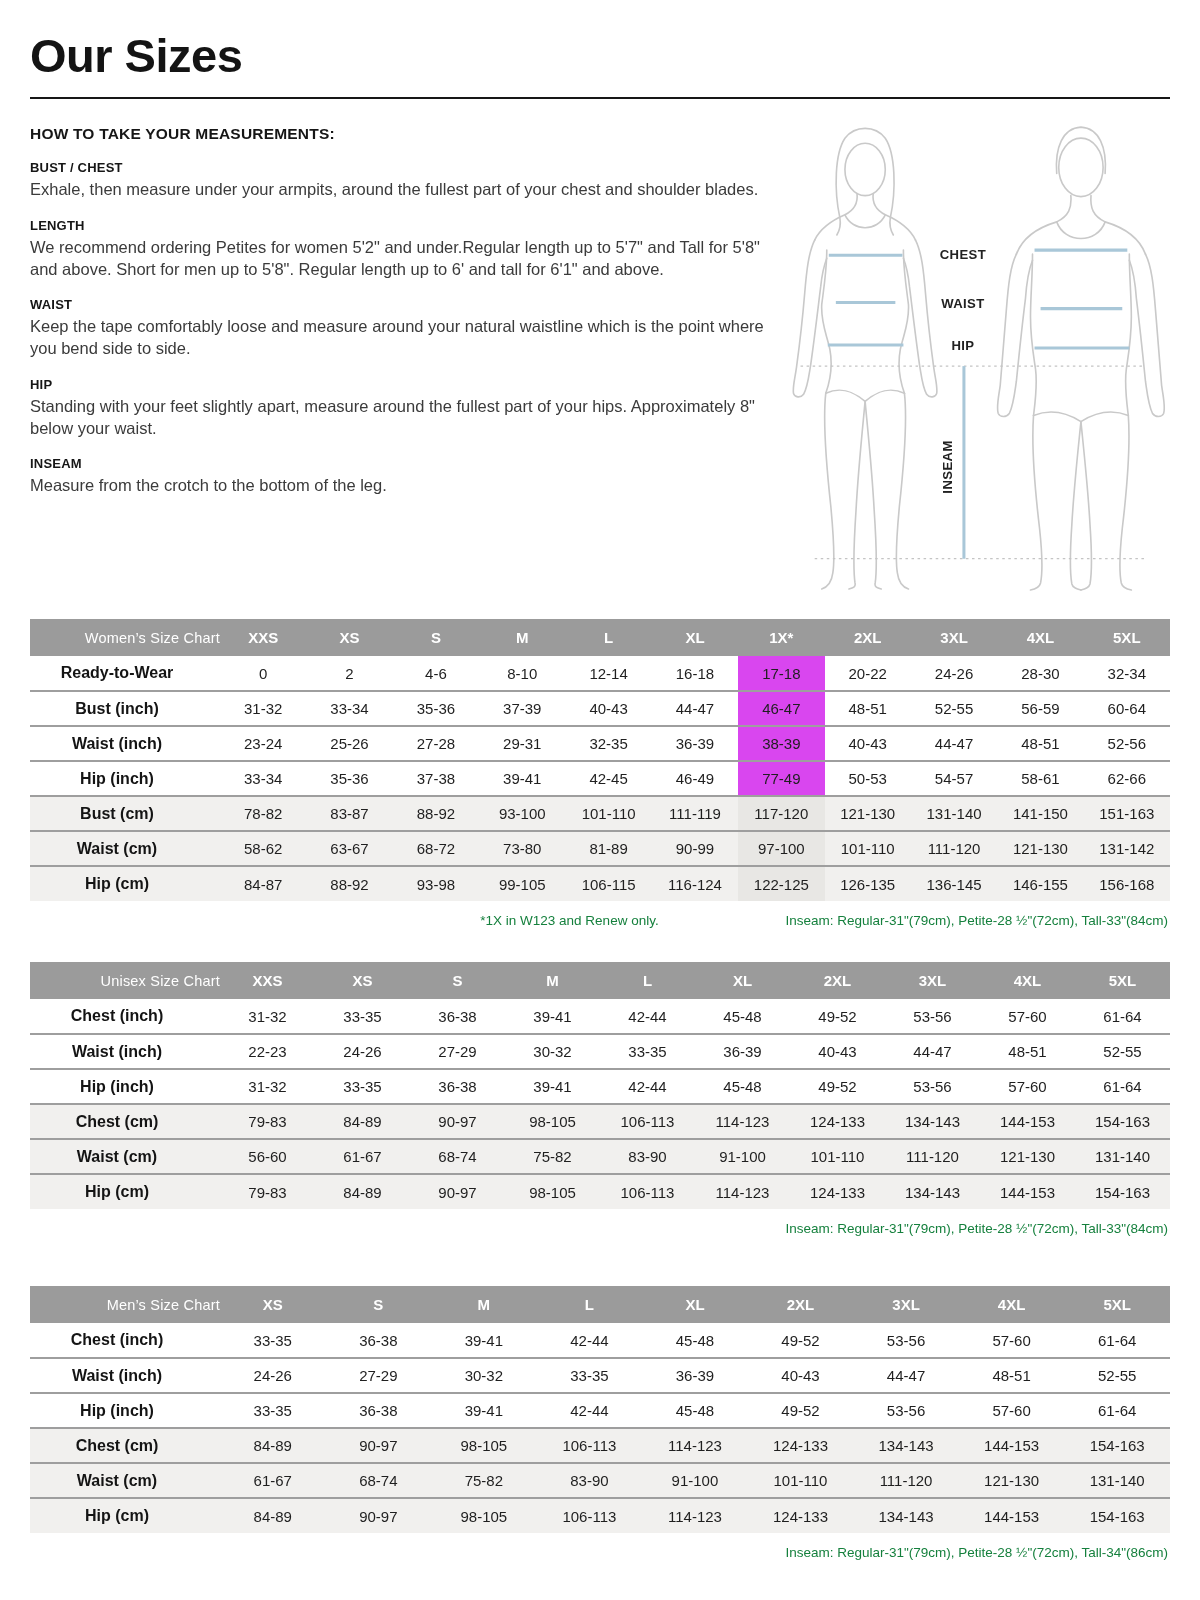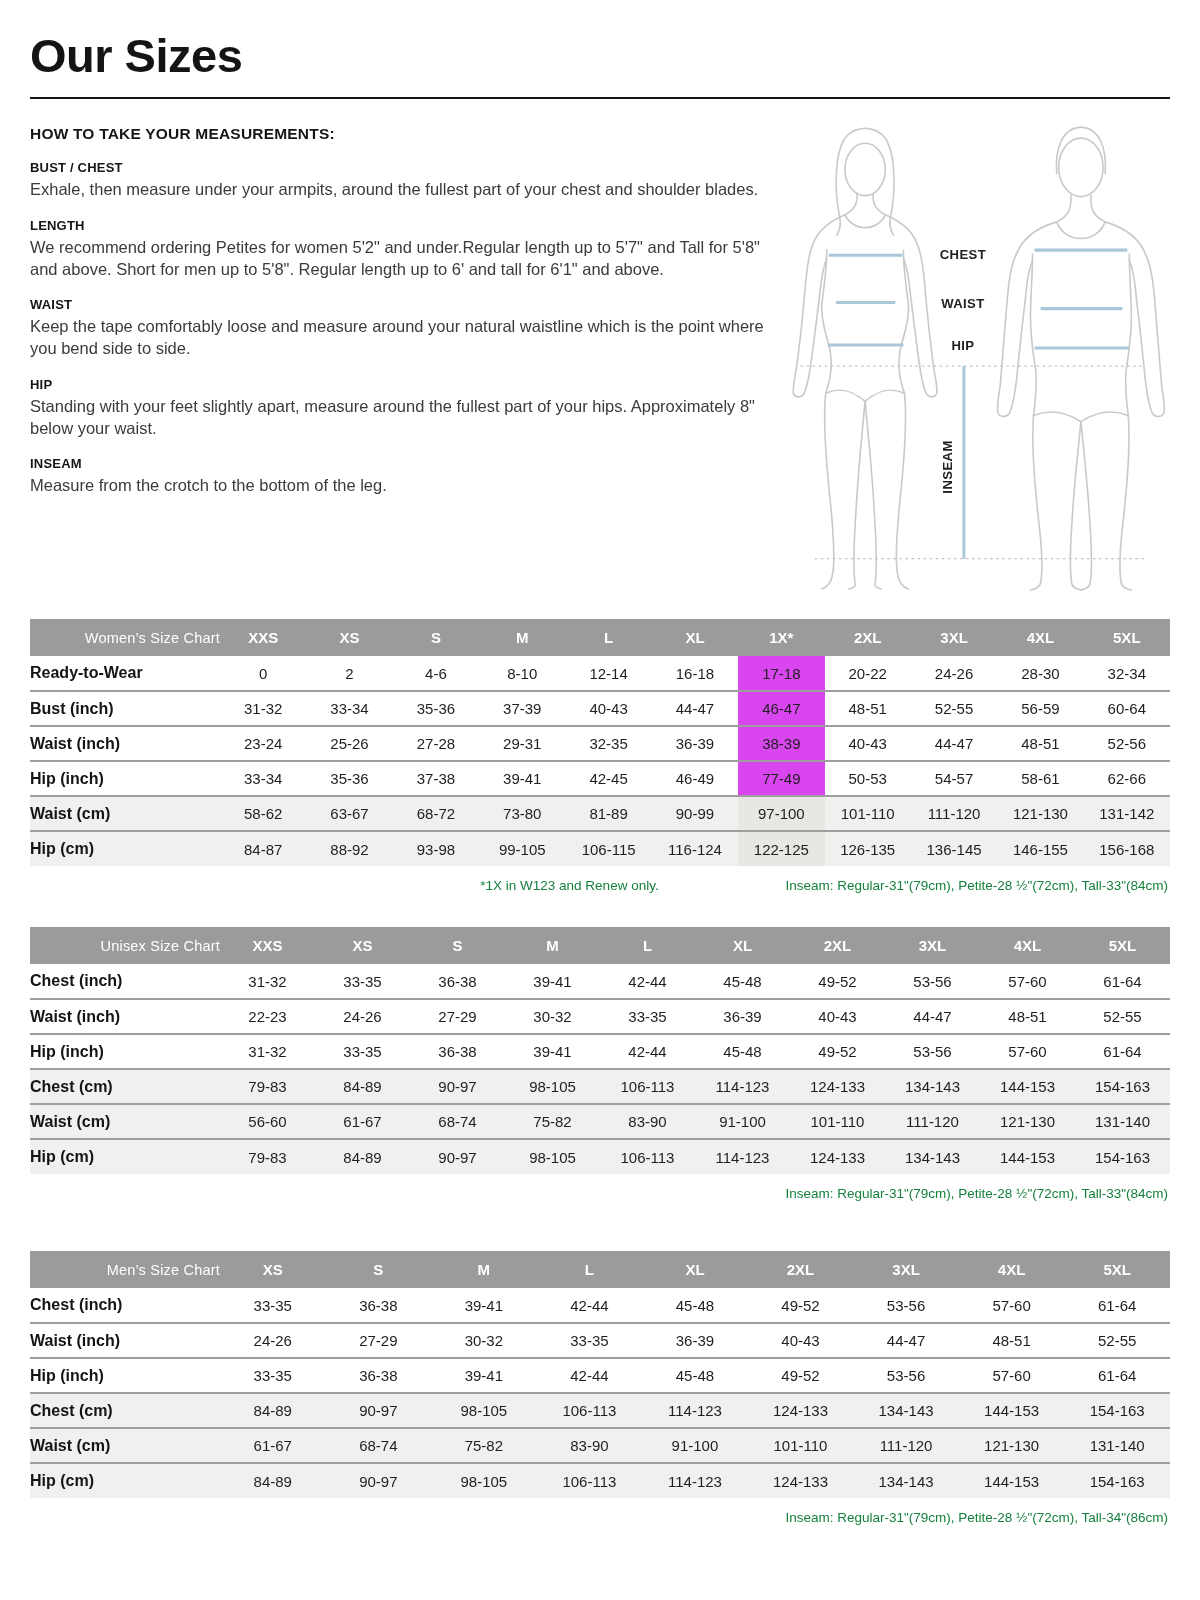--- a/index.html
+++ b/index.html
@@ -83,21 +83,21 @@
   table.size-table thead th.table-title {
     text-align: right;
     padding-left: 26px;
     font-weight: 400;
     font-size: 14.5px;
     letter-spacing: 0.2px;
   }
   table.size-table tbody tr { border-bottom: 2px solid #9e9e9e; }
   table.size-table tbody tr:last-child { border-bottom: none; }
   table.size-table tbody th {
-    text-align: left;
+    text-align: center;
     padding-right: 16px;
     font-size: 16px;
     font-weight: 700;
     color: #141414;
     height: 35px;
   }
   table.size-table tbody td {
     text-align: center;
     font-size: 15px;
     color: #1f1f1f;
@@ -288,20 +288,34 @@
               <td>39-41</td>
               <td>42-45</td>
               <td>46-49</td>
               <td class="hl">77-49</td>
               <td>50-53</td>
               <td>54-57</td>
               <td>58-61</td>
               <td>62-66</td>
             </tr>
             <tr class="shaded">
+              <th>Bust (cm)</th>
+              <td>78-82</td>
+              <td>83-87</td>
+              <td>88-92</td>
+              <td>93-100</td>
+              <td>101-110</td>
+              <td>111-119</td>
+              <td class="hl">117-120</td>
+              <td>121-130</td>
+              <td>131-140</td>
+              <td>141-150</td>
+              <td>151-163</td>
+            </tr>
+            <tr class="shaded">
               <th>Waist (cm)</th>
               <td>58-62</td>
               <td>63-67</td>
               <td>68-72</td>
               <td>73-80</td>
               <td>81-89</td>
               <td>90-99</td>
               <td class="hl">97-100</td>
               <td>101-110</td>
               <td>111-120</td>

